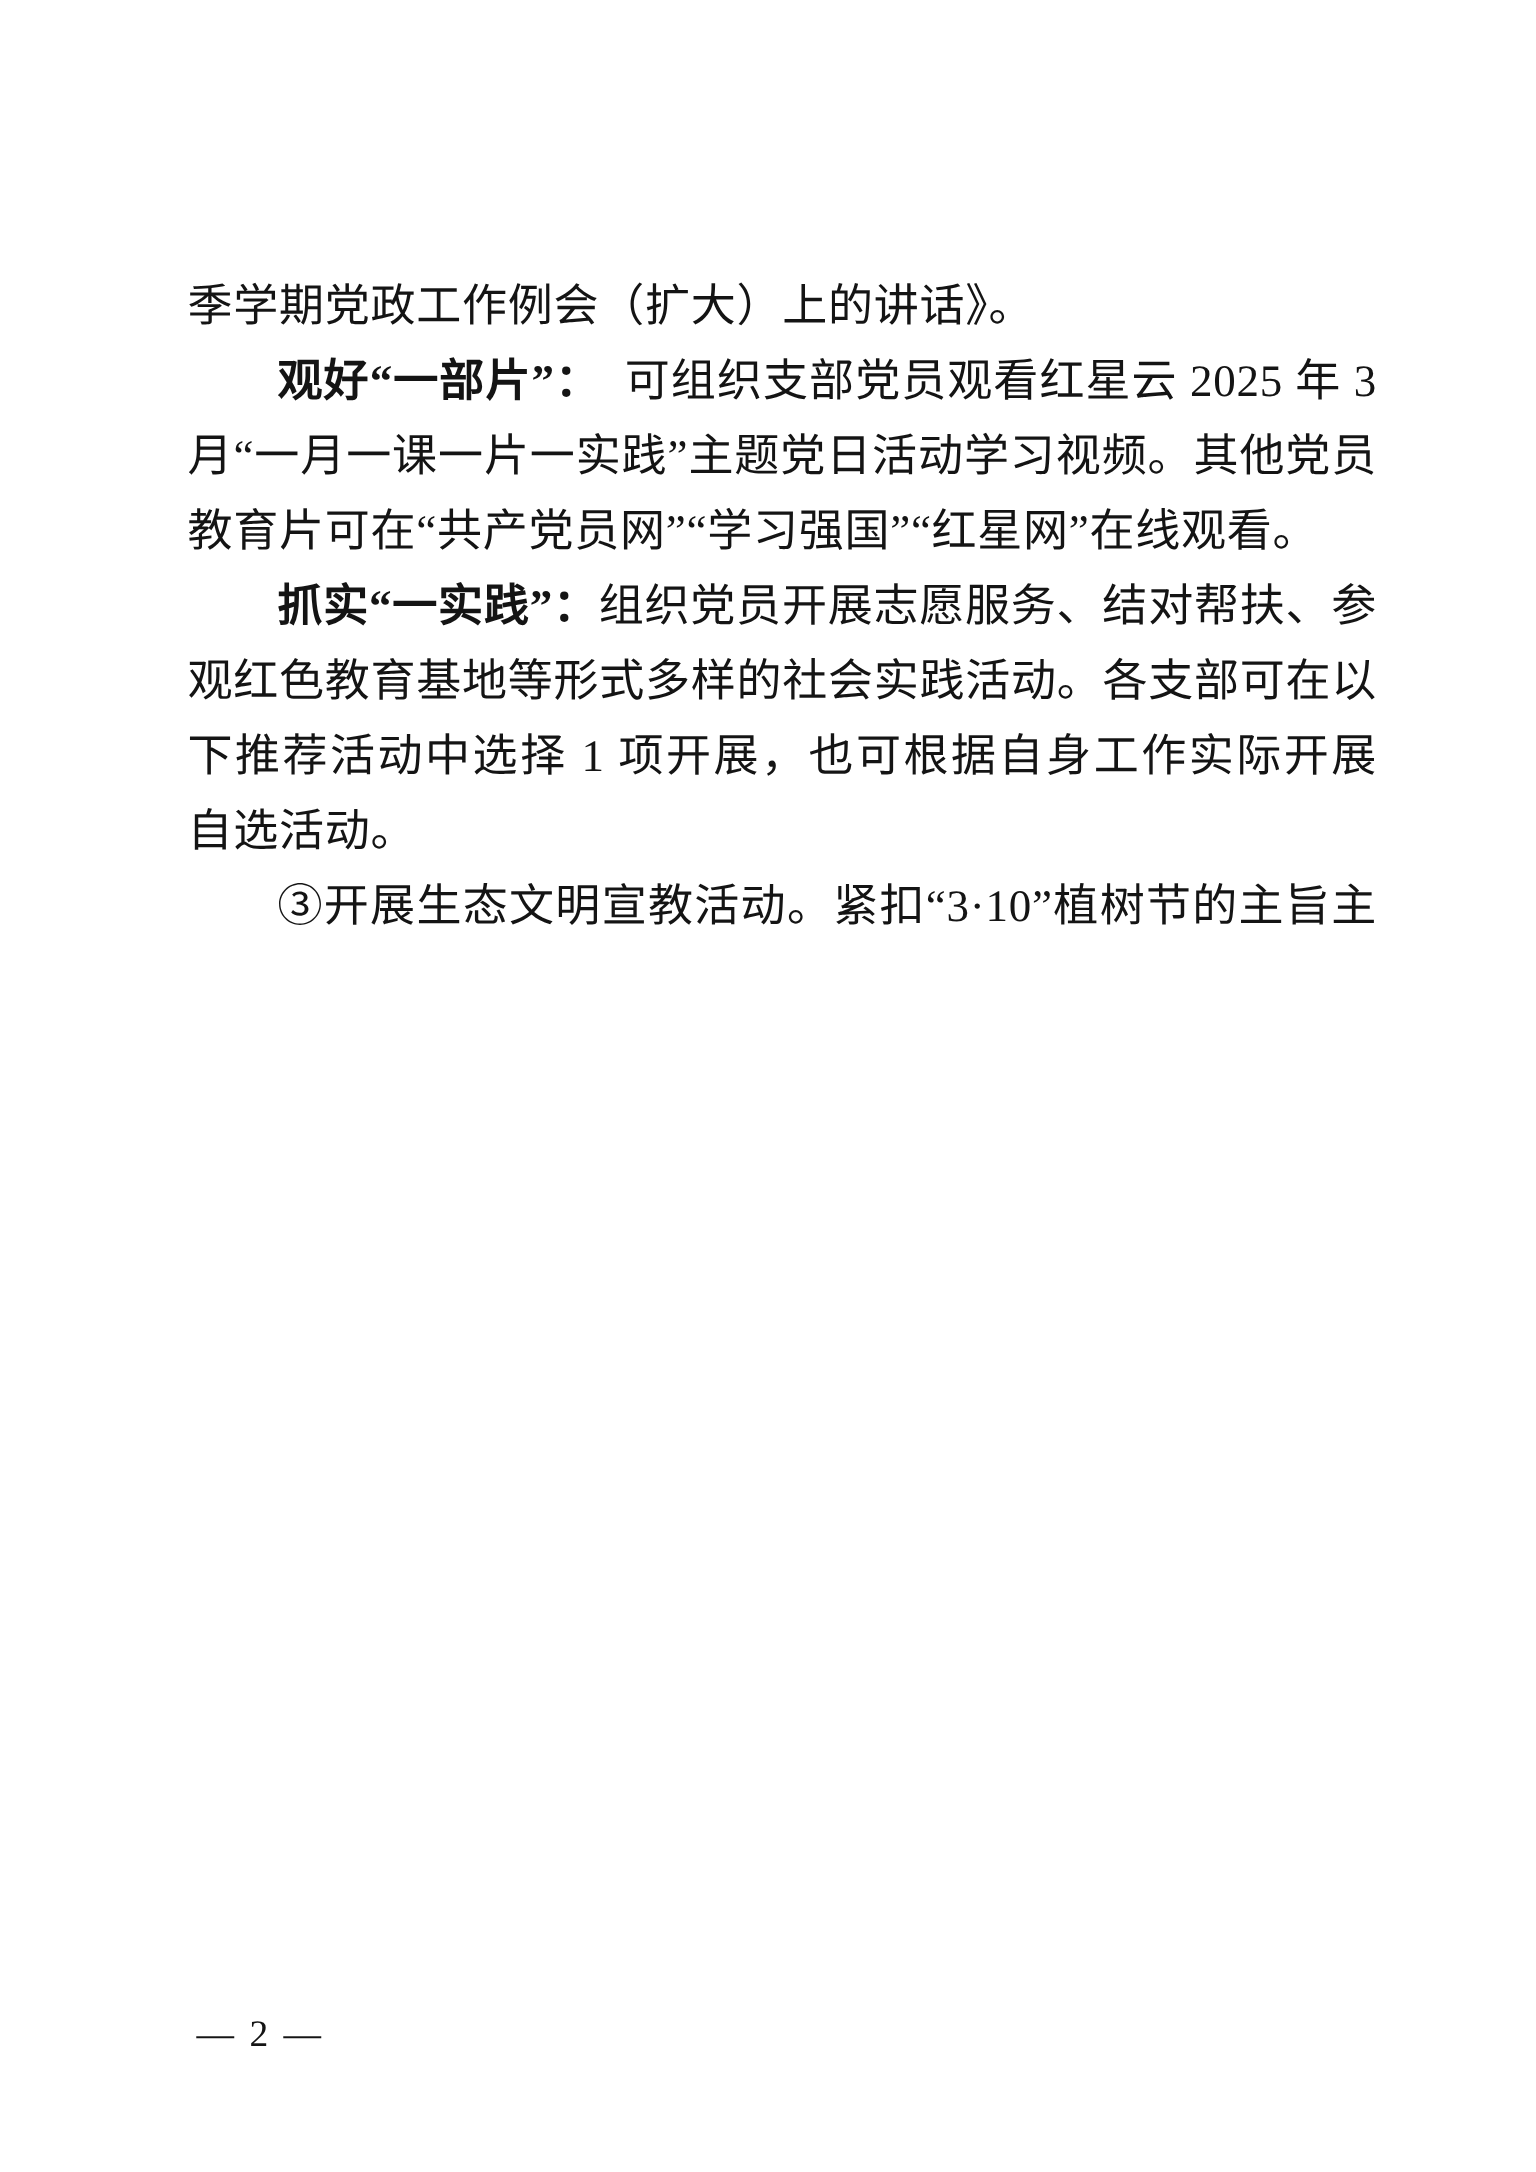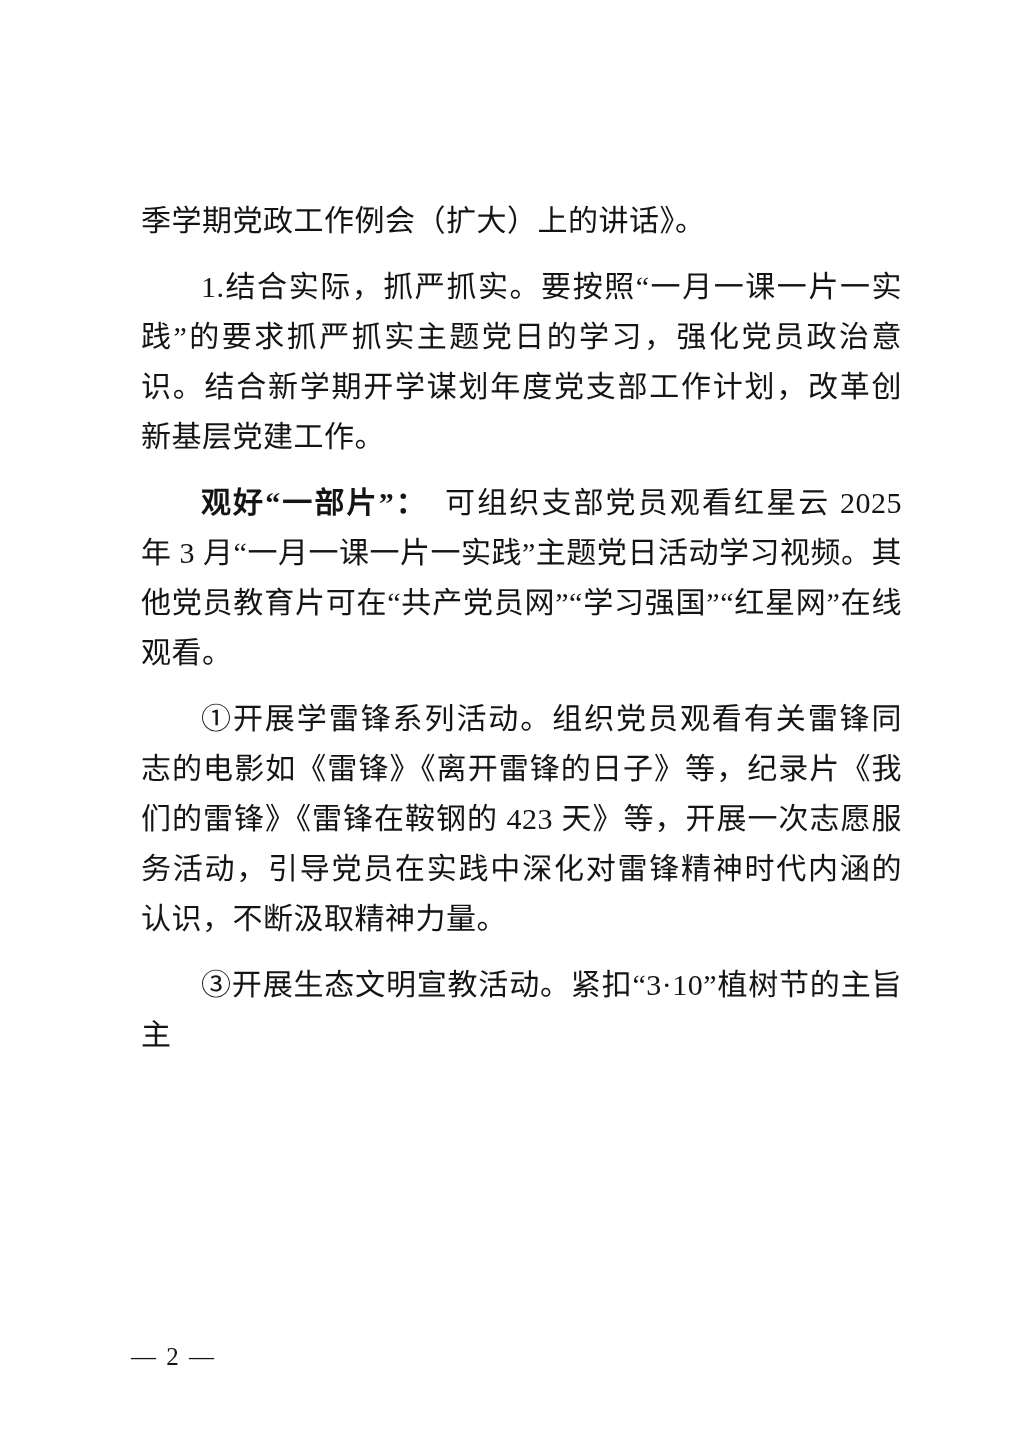--- a/index.html
+++ b/index.html
@@ -15,21 +15,21 @@
     overflow: hidden;
     color: #141414;
   }
   .text-block {
     position: absolute;
     left: 125px;
     top: 180px;
     width: 793px;
   }
   .text-block p {
-    margin: 16px;
+    margin: 0;
     padding: 0;
     font-family: "Liberation Serif", "DejaVu Serif", serif;
     font-size: 30px;
     line-height: 50px;
     letter-spacing: 0.5px;
     text-align: justify;
     text-justify: inter-ideograph;
     color: #141414;
   }
   .text-block p.continuation {
@@ -60,19 +60,18 @@
     letter-spacing: 2px;
     color: #141414;
   }
 </style>
 </head>
 <body>
 
 <div class="page">
   <div class="text-block">
       <p class="continuation"><span>季学期党政工作例会（扩大）上的讲话》。</span></p>
-      <p class="body"><span>1.结合实际，抓严抓实。要按照“一月一课一片一实践”的要求抓严抓实主题党日的学习，强化党员政治意识。结合新学期开学谋划年度党支部工作计划，改革创新基层党建工作。</span></p>
       <p class="body"><span class="lead">观好“一部片”：</span><span>　可组织支部党员观看红星云 2025 年 3 月“一月一课一片一实践”主题党日活动学习视频。其他党员教育片可在“共产党员网”“学习强国”“红星网”在线观看。</span></p>
-      <p class="body"><span>①开展学雷锋系列活动。组织党员观看有关雷锋同志的电影如《雷锋》《离开雷锋的日子》等，纪录片《我们的雷锋》《雷锋在鞍钢的 423 天》等，开展一次志愿服务活动，引导党员在实践中深化对雷锋精神时代内涵的认识，不断汲取精神力量。</span></p>
+      <p class="body"><span class="lead">抓实“一实践”：</span><span>组织党员开展志愿服务、结对帮扶、参观红色教育基地等形式多样的社会实践活动。各支部可在以下推荐活动中选择 1 项开展，也可根据自身工作实际开展自选活动。</span></p>
       <p class="body cut"><span>③开展生态文明宣教活动。紧扣“3·10”植树节的主旨主</span></p>
     </div>
   <div class="page-number">— 2 —</div>
 </div>
 
 </body></html>

